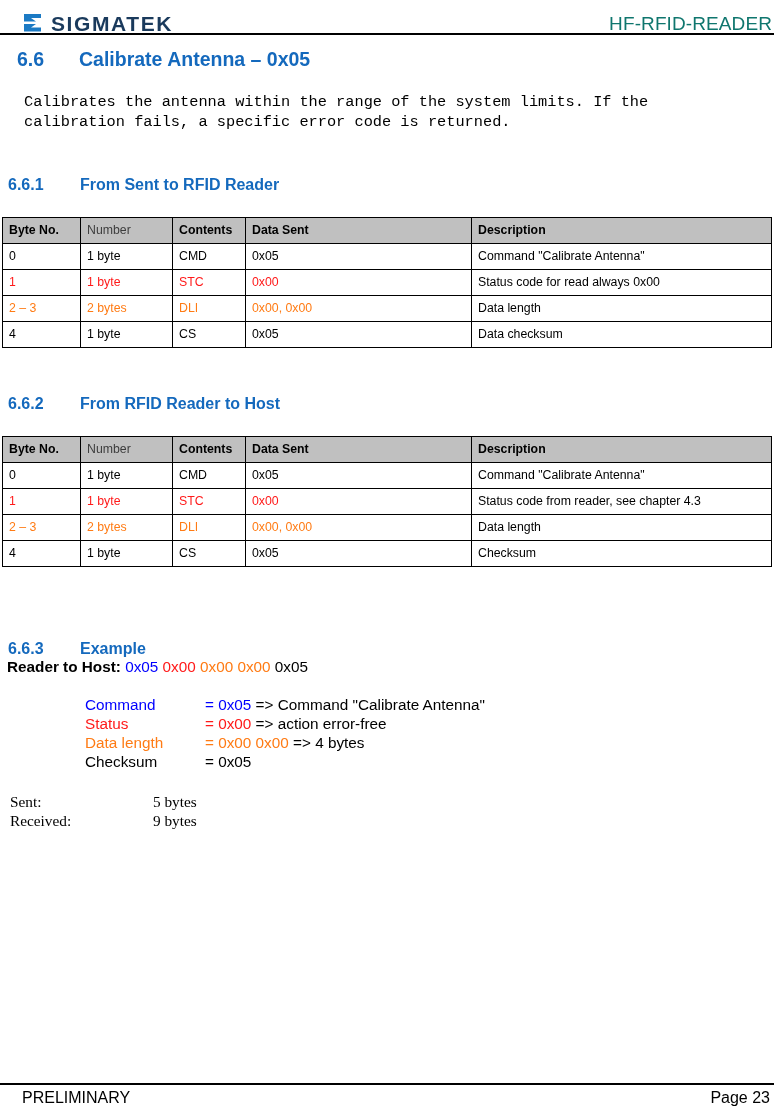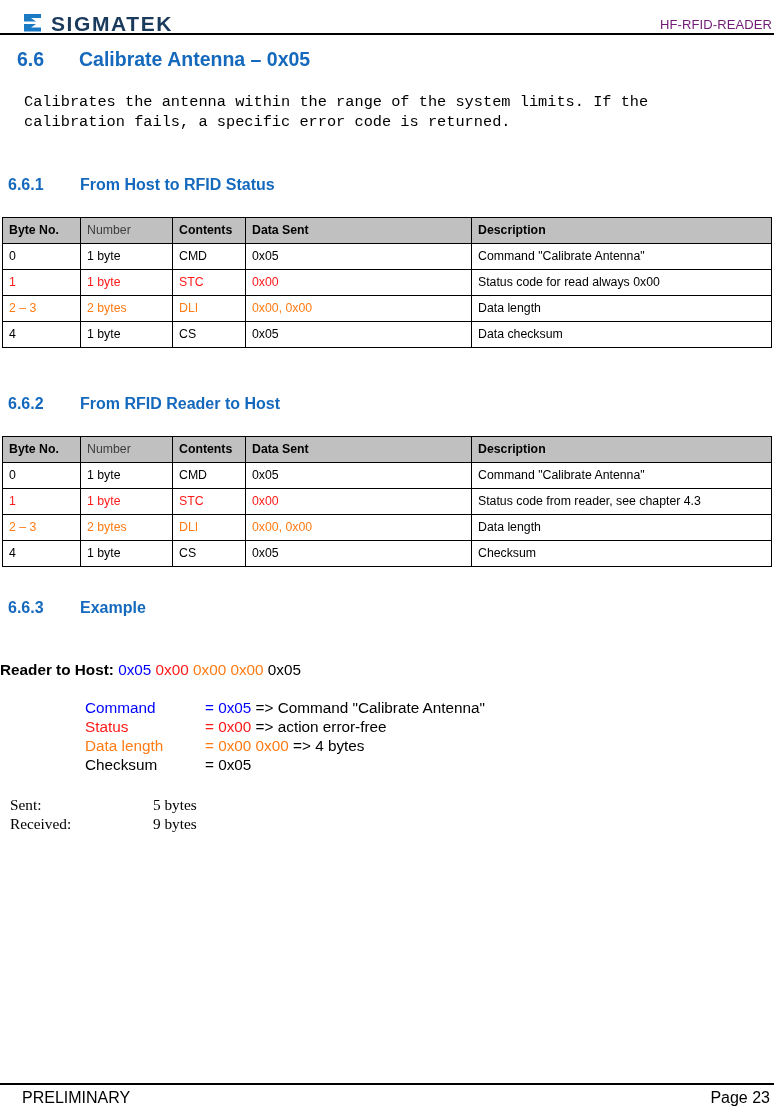--- a/index.html
+++ b/index.html
@@ -49,22 +49,22 @@
   }
   .logo-word {
     font-family: "Liberation Sans", sans-serif;
     font-size: 21px;
     font-weight: bold;
     letter-spacing: 1.6px;
     color: #1a3a5c;
     line-height: 1;
   }
   .header-title {
-    font-size: 13px;
-    color: #701a75;
+    font-size: 19px;
+    color: #0f766e;
     letter-spacing: 0.1px;
     white-space: nowrap;
   }
   .header-rule {
     position: absolute;
     left: 0;
     top: 33px;
     width: 774px;
     height: 2px;
     background: #000000;
@@ -216,21 +216,21 @@
       <span class="num">6.6</span>
       <span>Calibrate Antenna – 0x05</span>
     </div>
 
     <div style="padding:0 8px; margin-top:21px; width:762px; box-sizing:border-box;">
       <p class="body-text">Calibrates the antenna within the range of the system limits. If the calibration fails, a specific error code is returned.</p>
     </div>
 
     <div class="h3" style="margin-top:43px; padding-left:8px;">
       <span class="num">6.6.1</span>
-      <span>From Host to RFID Status</span>
+      <span>From Sent to RFID Reader</span>
     </div>
 
     <div style="margin-top:23px; padding-left:2px;">
       <table class="spec">
         <colgroup>
           <col class="col-a">
             <col class="col-b">
             <col class="col-c">
             <col class="col-d">
             <col class="col-e">
@@ -326,27 +326,27 @@
             <td class="c-blk">4</td>
             <td class="c-blk">1 byte</td>
             <td class="c-blk">CS</td>
             <td class="c-blk">0x05</td>
             <td class="c-blk">Checksum</td>
           </tr>
         </tbody>
       </table>
     </div>
 
-    <div class="h3" style="margin-top:32px; padding-left:8px;">
+    <div class="h3" style="margin-top:73px; padding-left:8px;">
       <span class="num">6.6.3</span>
       <span>Example</span>
     </div>
 
 
-    <div class="ex-line" style="margin-top:44px; padding-left:0;">
+    <div class="ex-line" style="padding-left:7px;">
       <span class="lbl">Reader to Host:</span>
       <span class="c-blue">0x05</span>
       <span class="c-red">0x00</span>
       <span class="c-org">0x00</span>
       <span class="c-org">0x00</span>
       <span class="c-blk">0x05</span>
     </div>
 
     <div style="margin-top:20px;">
       <table class="detail-table">

